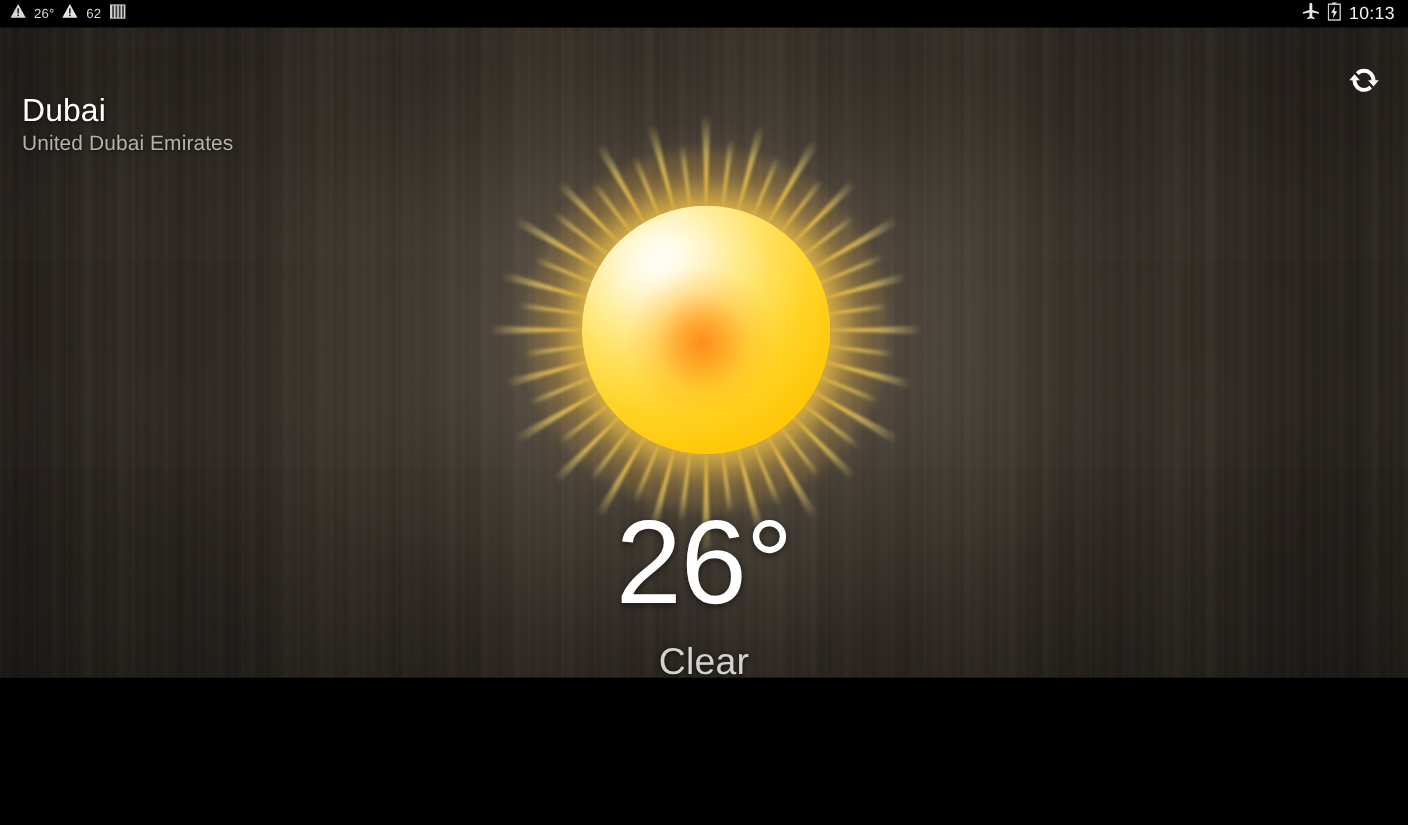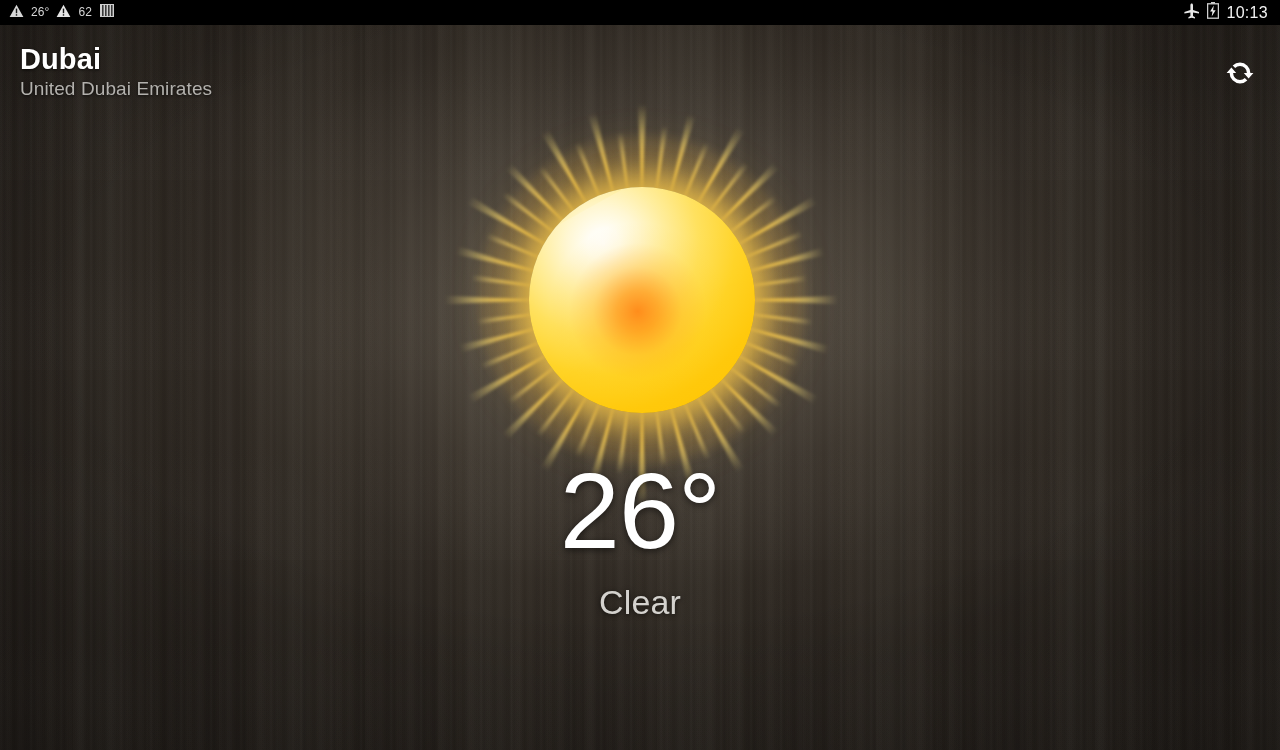--- a/index.html
+++ b/index.html
@@ -8,21 +8,21 @@
     background: #000;
   }
   body {
     font-family: "Liberation Sans", sans-serif;
     -webkit-font-smoothing: antialiased;
   }
 
   #screen {
     position: relative;
     width: 1280px;
-    height: 750px;
+    height: 616px;
     overflow: hidden;
     background: #b91c1c;
   }
 
   
   .wood-base {
     position: absolute;
     inset: 0;
     background: #231e19;
   }
@@ -154,23 +154,24 @@
     align-items: flex-start;
     pointer-events: none;
   }
   .header-texts {
     padding: 18px 0 0 20px;
   }
   .city {
     color: #ffffff;
     font-size: 29px;
     line-height: 33px;
-    font-weight: bold;
+    font-weight: normal;
     letter-spacing: 0.1px;
     text-shadow: 0 1px 3px rgba(0,0,0,0.7);
+    margin-top: 42px;
   }
   .country {
     color: #b3b1ad;
     font-size: 19px;
     line-height: 24px;
     font-weight: normal;
     margin-top: 1px;
     letter-spacing: 0.1px;
     text-shadow: 0 1px 3px rgba(0,0,0,0.7);
   }

